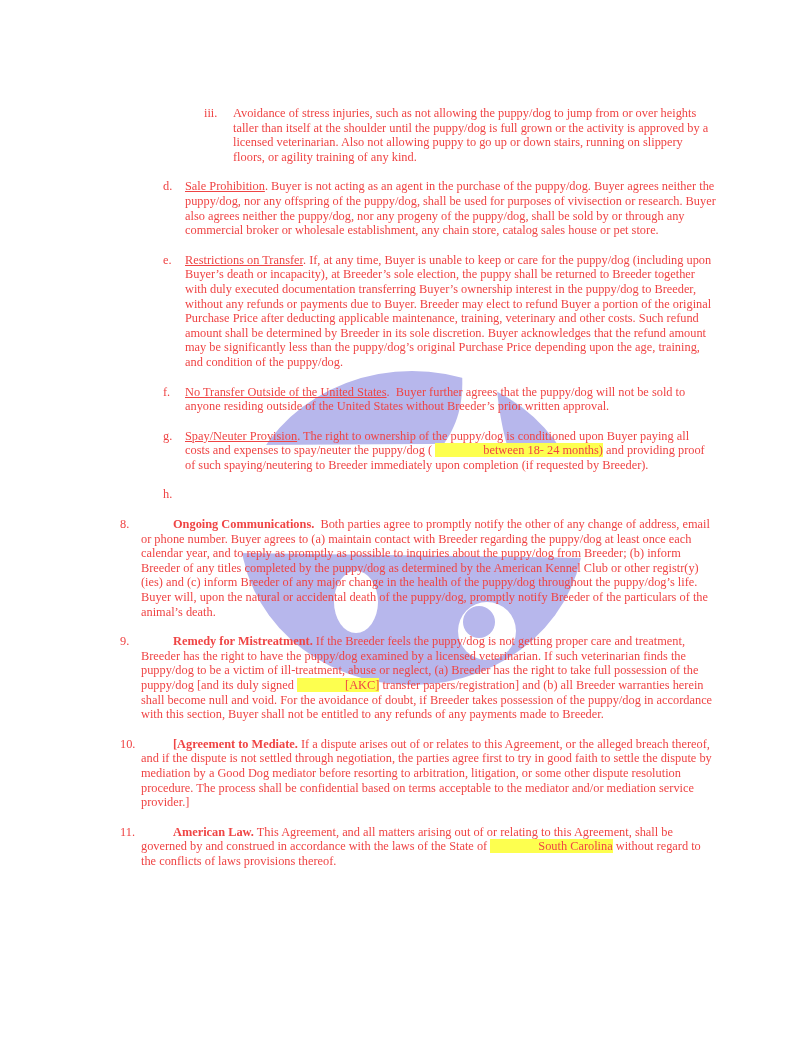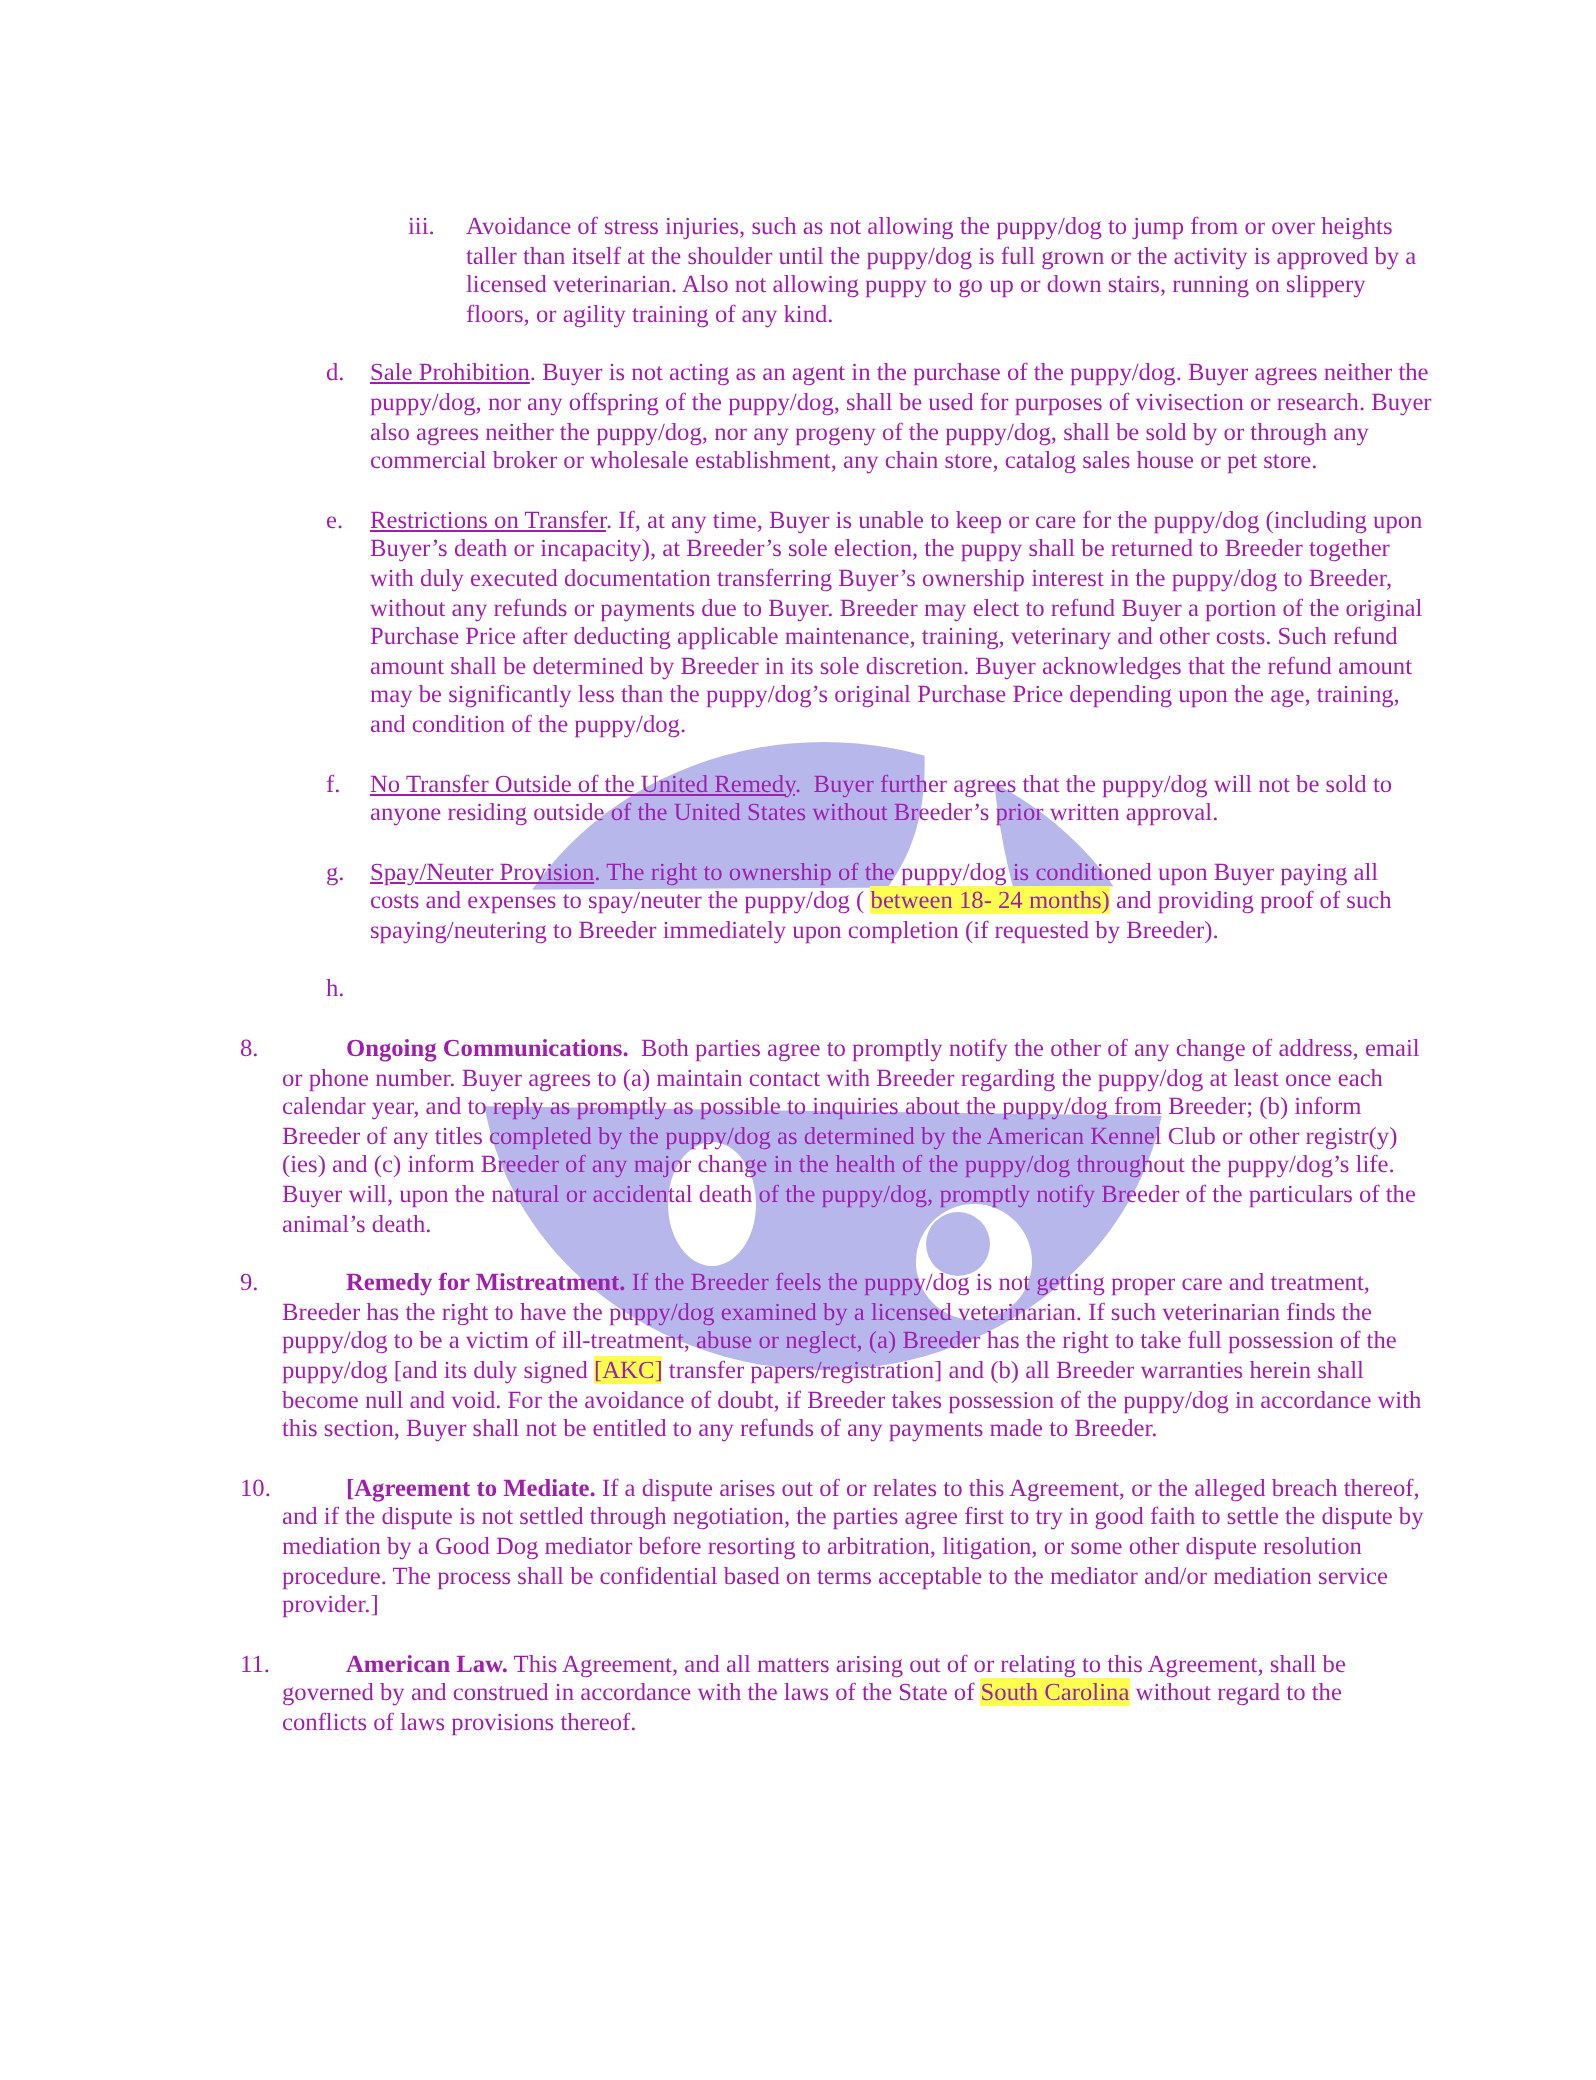--- a/index.html
+++ b/index.html
@@ -37,26 +37,26 @@
   .level3 .marker { width: 29px; }
   .level3 .body   { width: 483px; }
   .level2 { margin-left: 163px; }
   .level2 .marker { width: 22px; }
   .level2 .body   { width: 531px; }
   .level1 { margin-left: 120px; }
   .level1 .marker { width: 21px; }
   .level1 .body   { width: 575px; }
   .u  { text-decoration: underline; }
   .b  { font-weight: bold; margin-left: 32px; }
-  .hl { background: var(--hl, #fdff4f); }
+  .hl { background: var(--hl, #fdff4f); padding-left: 48px; }
 </style>
 </head>
 <body>
 
-<div class="page" style="background: rgb(255, 255, 255); color: #a21caf;">
+<div class="page" style="background: rgb(255, 255, 255); color: #ef4444;">
 
   <svg class="watermark" width="355" height="325" viewBox="0 0 355 325" aria-hidden="true">
     <ellipse class="wm-purple" cx="177" cy="162" rx="172" ry="157" fill="#b7b7ec"></ellipse>
     <path d="M -3,79 L 358,77 L 358,192 L -3,187 Z" fill="#ffffff"></path>
     <path d="M 227,6 C 229,38 222,60 208,79 L 272,79 C 264,50 261,20 261,4 Z" fill="#ffffff"></path>
     <ellipse cx="121" cy="236" rx="22" ry="31" fill="#ffffff"></ellipse>
     <circle cx="252" cy="265" r="29" fill="#ffffff"></circle>
     <circle class="wm-purple" cx="244" cy="256" r="16" fill="#b7b7ec"></circle>
   </svg>
 
@@ -68,21 +68,21 @@
       <div class="li level2">
         <span class="marker">d.</span>
         <div class="body"><span class="u ">Sale Prohibition</span><span class="">. Buyer is not acting as an agent in the purchase of the puppy/dog. Buyer agrees neither the puppy/dog, nor any offspring of the puppy/dog, shall be used for purposes of vivisection or research. Buyer also agrees neither the puppy/dog, nor any progeny of the puppy/dog, shall be sold by or through any commercial broker or wholesale establishment, any chain store, catalog sales house or pet store.</span></div>
       </div>
       <div class="li level2">
         <span class="marker">e.</span>
         <div class="body"><span class="u ">Restrictions on Transfer</span><span class="">. If, at any time, Buyer is unable to keep or care for the puppy/dog (including upon Buyer’s death or incapacity), at Breeder’s sole election, the puppy shall be returned to Breeder together with duly executed documentation transferring Buyer’s ownership interest in the puppy/dog to Breeder,  without any refunds or payments due to Buyer. Breeder may elect to refund Buyer a portion of the original Purchase Price after deducting applicable maintenance, training, veterinary and other costs. Such refund amount shall be determined by Breeder in its sole discretion. Buyer acknowledges that the refund amount may be significantly less than the puppy/dog’s original Purchase Price depending upon the age, training, and condition of the puppy/dog.</span></div>
       </div>
       <div class="li level2">
         <span class="marker">f.</span>
-        <div class="body"><span class="u ">No Transfer Outside of the United Remedy</span><span class="">.  Buyer further agrees that the puppy/dog will not be sold to anyone residing outside of the United States without Breeder’s prior written approval.</span></div>
+        <div class="body"><span class="u ">No Transfer Outside of the United States</span><span class="">.  Buyer further agrees that the puppy/dog will not be sold to anyone residing outside of the United States without Breeder’s prior written approval.</span></div>
       </div>
       <div class="li level2">
         <span class="marker">g.</span>
         <div class="body"><span class="u ">Spay/Neuter Provision</span><span class="">. The right to ownership of the puppy/dog is conditioned upon Buyer paying all costs and expenses to spay/neuter the puppy/dog ( </span><span class="hl">between 18- 24 months)</span><span class=""> and providing proof of such spaying/neutering to Breeder immediately upon completion (if requested by Breeder).</span></div>
       </div>
       <div class="li level2">
         <span class="marker">h.</span>
       </div>
       <div class="li level1">
         <span class="marker">8.</span>

